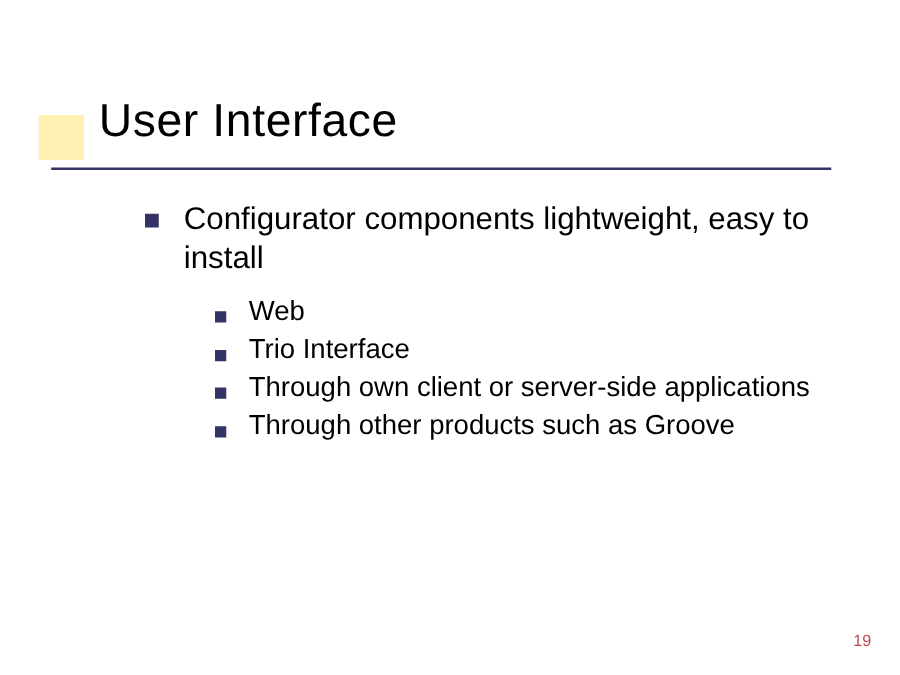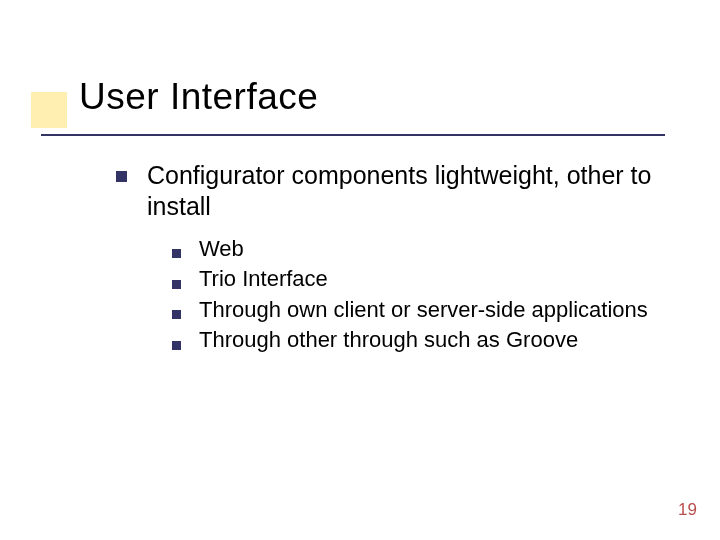--- a/index.html
+++ b/index.html
@@ -79,54 +79,54 @@
     margin-right: 18px;
   }
   .l2-text {
     font-size: 22px;
     line-height: 1.3;
   }
   .page-number {
     position: absolute;
     right: 23px;
     bottom: 20px;
-    font-size: 17px;
+    font-size: 13px;
     color: #b84d4d;
   }
 </style>
 </head>
 <body>
 
 <div class="accent-box"></div>
 
 <div class="title">User Interface</div>
 <div class="title-underline"></div>
 
 <div class="content">
 
   <div class="l1-item">
     <div class="l1-bullet"></div>
-    <div class="l1-text">Configurator components lightweight, other to install</div>
+    <div class="l1-text">Configurator components lightweight, easy to install</div>
   </div>
 
 
   <div class="sublist">
     <div class="l2-item">
       <div class="l2-bullet"></div>
       <div class="l2-text">Web</div>
     </div>
     <div class="l2-item">
       <div class="l2-bullet"></div>
       <div class="l2-text">Trio Interface</div>
     </div>
     <div class="l2-item">
       <div class="l2-bullet"></div>
       <div class="l2-text">Through own client or server-side applications</div>
     </div>
     <div class="l2-item">
       <div class="l2-bullet"></div>
-      <div class="l2-text">Through other through such as Groove</div>
+      <div class="l2-text">Through other products such as Groove</div>
     </div>
   </div>
 
 </div>
 
 <div class="page-number">19</div>
 
 </body></html>

